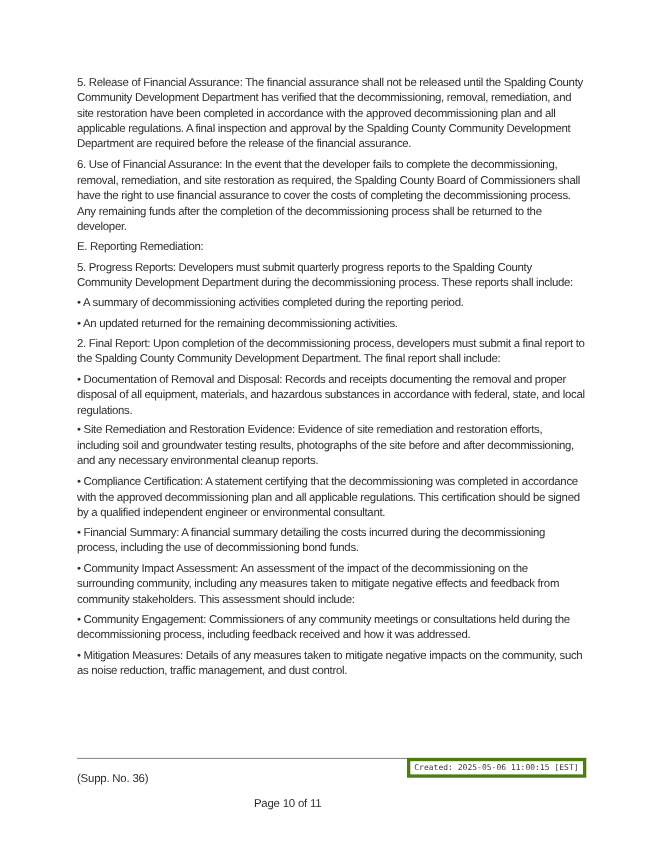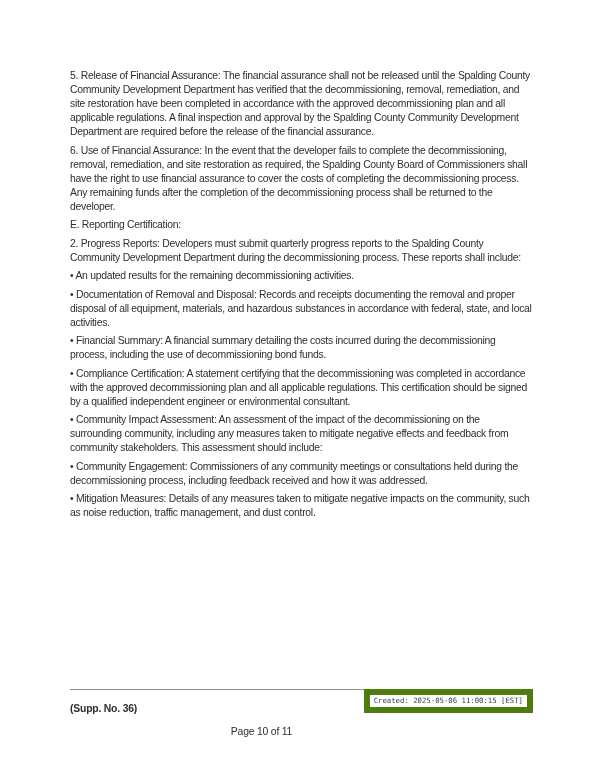--- a/index.html
+++ b/index.html
@@ -34,63 +34,65 @@
     left: 70px;
     width: 463px;
     top: 689px;
     border-top: 1px solid #8f8f8f;
     height: 0;
   }
   .created-box {
     position: absolute;
     right: 67px;
     top: 689px;
-    border: 6px solid #4d7c0f;
+    border: 3px solid #4d7c0f;
     padding: 1px 4px 2px 4px;
     font-family: "DejaVu Sans Mono", "Liberation Mono", monospace;
     font-size: 7.3px;
     line-height: 9px;
     color: #3b3b3b;
     background: #ffffff;
     white-space: nowrap;
   }
   .supp-note {
     position: absolute;
     left: 70px;
     top: 703px;
     font-size: 10.4px;
     letter-spacing: -0.2px;
     color: #2e2e2e;
-    font-weight: bold;
   }
   .page-num {
     position: absolute;
     left: 0;
     width: 523px;
     top: 726px;
     text-align: center;
     font-size: 10.4px;
     letter-spacing: -0.2px;
     color: #2e2e2e;
   }
 </style>
 </head>
 <body>
 
 <div class="sheet">
 
   <main class="doc-body" id="doc-body">
       <p>5. Release of Financial Assurance: The financial assurance shall not be released until the Spalding County Community Development Department has verified that the decommissioning, removal, remediation, and site restoration have been completed in accordance with the approved decommissioning plan and all applicable regulations. A final inspection and approval by the Spalding County Community Development Department are required before the release of the financial assurance.</p>
       <p>6. Use of Financial Assurance: In the event that the developer fails to complete the decommissioning, removal, remediation, and site restoration as required, the Spalding County Board of Commissioners shall have the right to use financial assurance to cover the costs of completing the decommissioning process. Any remaining funds after the completion of the decommissioning process shall be returned to the developer.</p>
-      <p>E. Reporting Certification:</p>
-      <p>2. Progress Reports: Developers must submit quarterly progress reports to the Spalding County Community Development Department during the decommissioning process. These reports shall include:</p>
-      <p>• An updated results for the remaining decommissioning activities.</p>
-      <p>• Documentation of Removal and Disposal: Records and receipts documenting the removal and proper disposal of all equipment, materials, and hazardous substances in accordance with federal, state, and local activities.</p>
+      <p>E. Reporting Remediation:</p>
+      <p>5. Progress Reports: Developers must submit quarterly progress reports to the Spalding County Community Development Department during the decommissioning process. These reports shall include:</p>
+      <p>• A summary of decommissioning activities completed during the reporting period.</p>
+      <p>• An updated returned for the remaining decommissioning activities.</p>
+      <p>2. Final Report: Upon completion of the decommissioning process, developers must submit a final report to the Spalding County Community Development Department. The final report shall include:</p>
+      <p>• Documentation of Removal and Disposal: Records and receipts documenting the removal and proper disposal of all equipment, materials, and hazardous substances in accordance with federal, state, and local regulations.</p>
+      <p>• Site Remediation and Restoration Evidence: Evidence of site remediation and restoration efforts, including soil and groundwater testing results, photographs of the site before and after decommissioning, and any necessary environmental cleanup reports.</p>
+      <p>• Compliance Certification: A statement certifying that the decommissioning was completed in accordance with the approved decommissioning plan and all applicable regulations. This certification should be signed by a qualified independent engineer or environmental consultant.</p>
       <p>• Financial Summary: A financial summary detailing the costs incurred during the decommissioning process, including the use of decommissioning bond funds.</p>
-      <p>• Compliance Certification: A statement certifying that the decommissioning was completed in accordance with the approved decommissioning plan and all applicable regulations. This certification should be signed by a qualified independent engineer or environmental consultant.</p>
       <p>• Community Impact Assessment: An assessment of the impact of the decommissioning on the surrounding community, including any measures taken to mitigate negative effects and feedback from community stakeholders. This assessment should include:</p>
       <p>• Community Engagement: Commissioners of any community meetings or consultations held during the decommissioning process, including feedback received and how it was addressed.</p>
       <p>• Mitigation Measures: Details of any measures taken to mitigate negative impacts on the community, such as noise reduction, traffic management, and dust control.</p>
     </main>
 
   <div class="footer-rule"></div>
 
   <div class="created-box">Created: 2025-05-06 11:00:15 [EST]</div>
 
   <div class="supp-note">(Supp. No. 36)</div>

